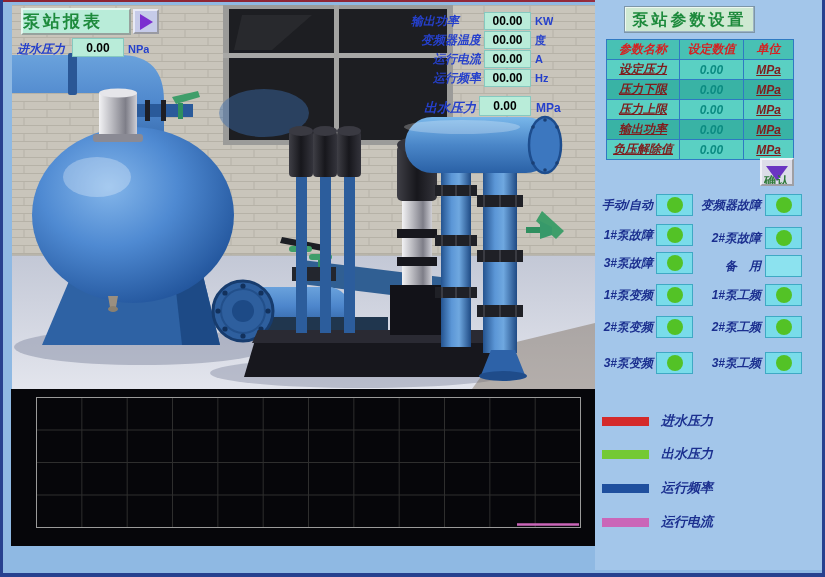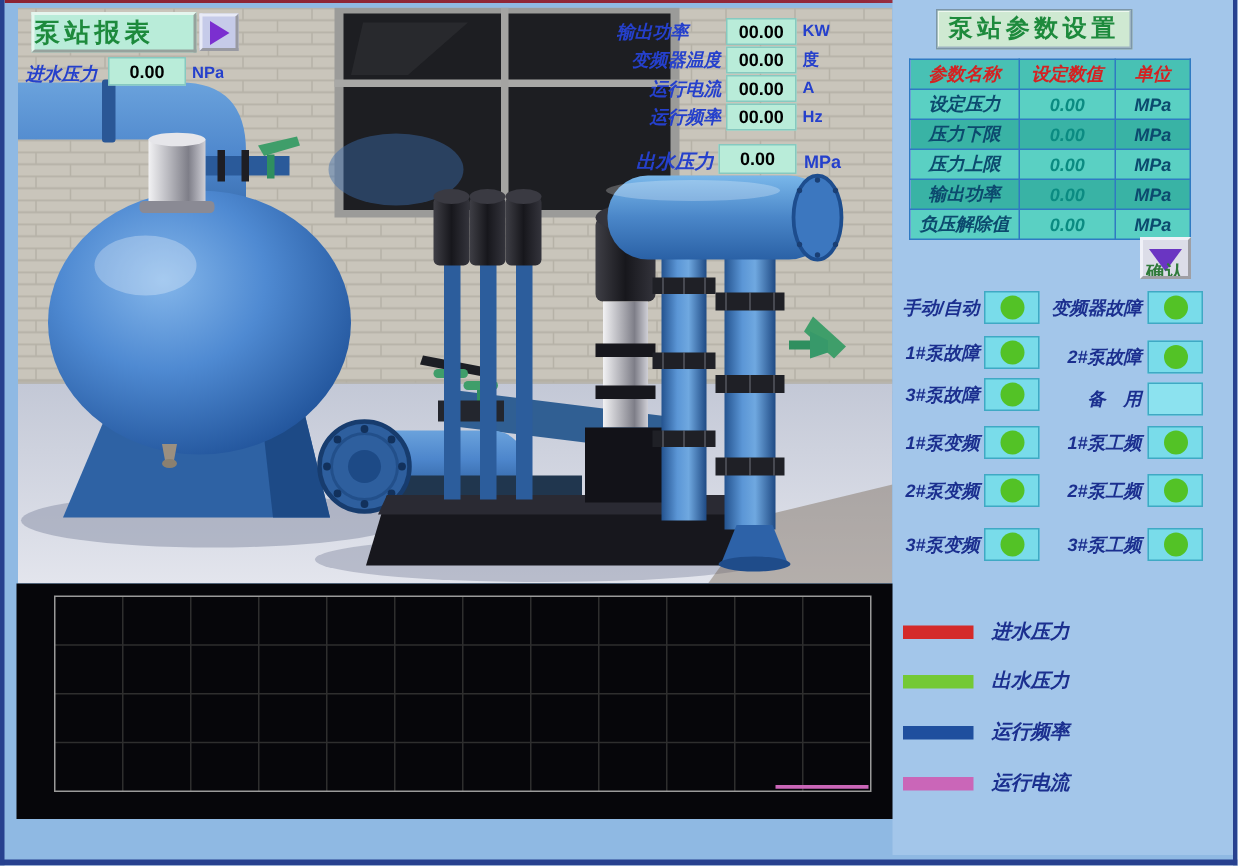--- a/index.html
+++ b/index.html
@@ -33,21 +33,21 @@
 
   
   #settings-title{left:621px;top:6px;width:131px;height:27px;background:#cfe9d2;border:1px solid #7d96a8;
       box-shadow:inset -1px -1px 0 #9db4c2,inset 1px 1px 0 #eef8f0;
       color:#1d8a3c;font-weight:bold;font-size:16px;letter-spacing:3px;text-align:center;line-height:26px;}
   #param-table{left:603px;top:39px;width:187px;border-collapse:collapse;table-layout:fixed;}
   #param-table td{border:1px solid #2f7ac2;height:19px;padding:0;text-align:center;font-size:12px;font-weight:bold;font-style:italic;white-space:nowrap;overflow:hidden;}
   #param-table tr.hdr td{background:#48c1b4;color:#d42222;}
   #param-table tr.odd td{background:#5ad0c3;}
   #param-table tr.even td{background:#39b3a5;}
-  #param-table td.pname,#param-table td.punit{color:#0c4a6e;}
+  #param-table td.pname,#param-table td.punit{color:#7f1d1d;text-decoration:underline;}
   #param-table td.pval{color:#0b8b82;}
 
   #confirm-btn{left:757px;top:158px;width:34px;height:28px;background:#dcdde8;border:2px outset #f0f1f8;cursor:pointer;
       display:flex;flex-direction:column;align-items:center;justify-content:flex-start;padding-top:6px;}
   #confirm-btn .tri-down{width:0;height:0;border-top:15px solid #6a35c2;border-left:11px solid transparent;border-right:11px solid transparent;}
   #confirm-btn .cfm{color:#2f7a3a;font-weight:bold;font-size:12px;margin-top:-8px;letter-spacing:1px;}
 
   
   .slabel{color:#1b2f8f;font-weight:bold;font-style:italic;font-size:12px;line-height:22px;text-align:right;white-space:nowrap;}
   .sbox{width:37px;height:22px;background:#79dcea;border:1px solid #3fa9c4;display:flex;align-items:center;justify-content:center;}

